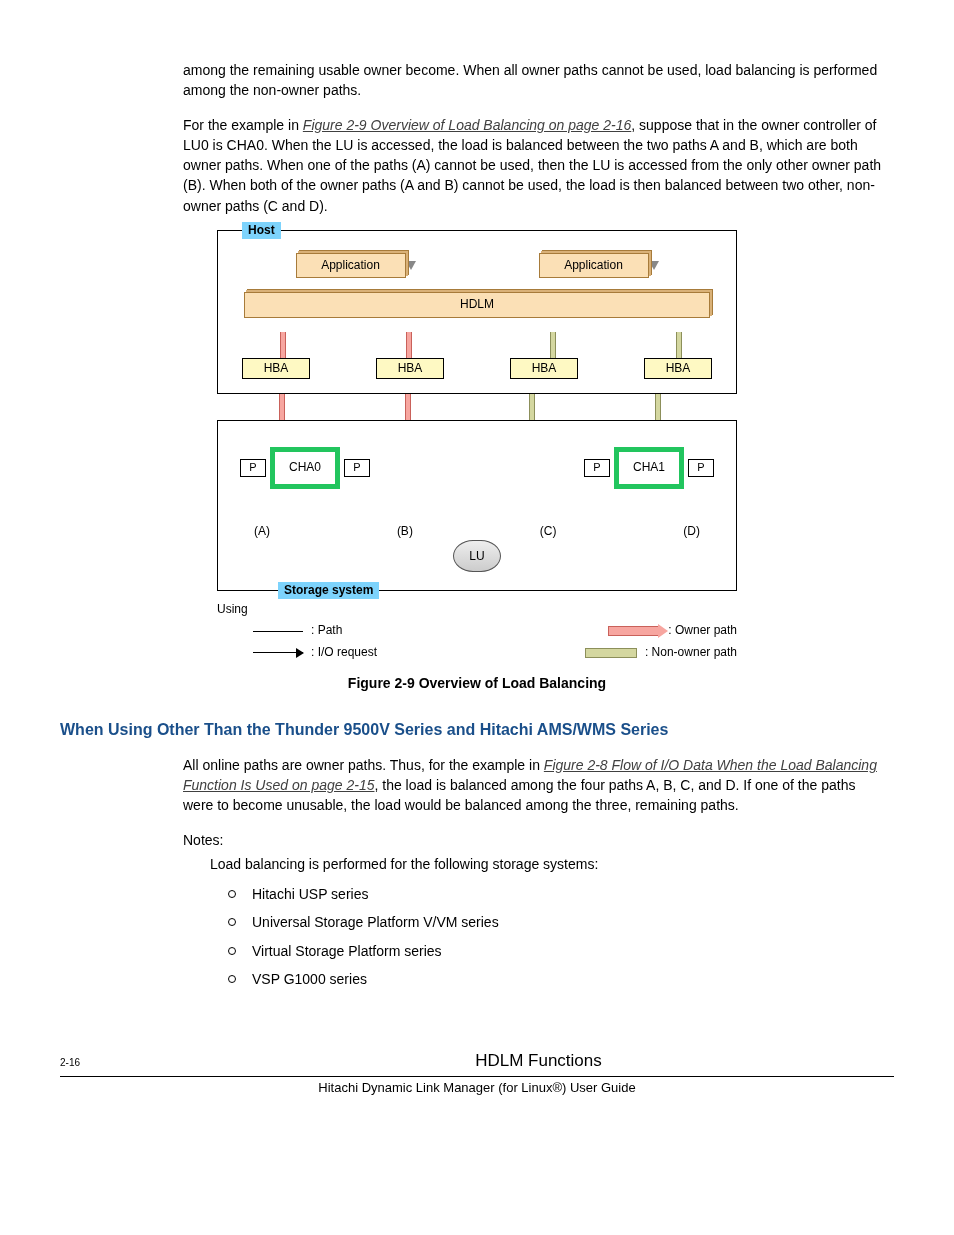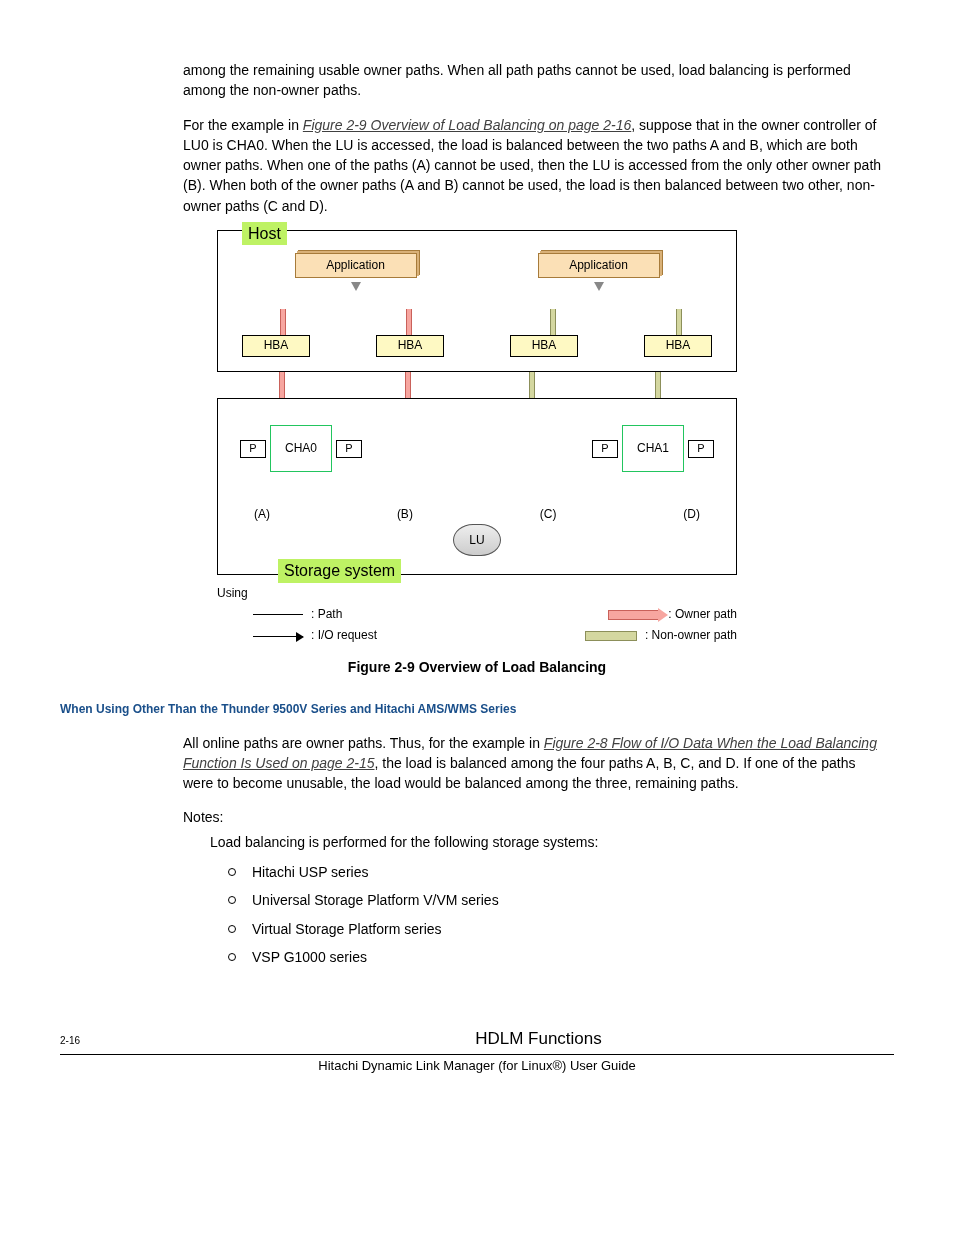--- a/index.html
+++ b/index.html
@@ -30,21 +30,21 @@
     text-align: center;
   }
   .figure-caption {
     font-weight: bold;
     text-align: center;
     margin: 12px 0 24px 0;
     font-size: 14px;
   }
   h2.section {
     color: #1a4f8a;
-    font-size: 12px;
+    font-size: 16px;
     font-weight: bold;
     margin: 18px 0 14px 0;
   }
   .notes-label {
     margin-left: 123px;
     margin-bottom: 4px;
   }
   .notes-body {
     margin-left: 150px;
     margin-bottom: 10px;
@@ -105,23 +105,24 @@
   .host-frame, .storage-frame {
     border: 1px solid #000;
     position: relative;
     padding: 22px 16px 14px 16px;
     margin-bottom: 0;
   }
   .frame-label {
     position: absolute;
     top: -9px;
     left: 24px;
-    background: #bef264;
+    background: #7dd3fc;
     padding: 0 6px;
-    font-size: 16px;
+    font-size: 12px;
+    font-weight: bold;
   }
   .box3d {
     position: relative;
     background: #fbe0b6;
     border: 1px solid #a77b3a;
     text-align: center;
     padding: 3px 0;
     box-shadow: 2px -2px 0 #d9b178, 3px -3px 0 #a77b3a;
   }
   .app-row {
@@ -146,21 +147,21 @@
   .hba-row .flatbox { width: 66px; }
   .arrow-down {
     width: 0; height: 0;
     border-left: 5px solid transparent;
     border-right: 5px solid transparent;
     border-top: 9px solid #888;
     margin: 4px auto;
   }
   .arrow-col {
     display: flex;
-    flex-direction: column;
+    flex-direction: row;
     align-items: center;
     width: 120px;
   }
   .lines-gap {
     height: 26px;
     position: relative;
     margin: 0 20px;
   }
   .vline { position:absolute; top:0; bottom:0; width:4px; }
   .vline.pink { background:#f7a6a0; border-left:1px solid #c9615a; border-right:1px solid #c9615a; }
@@ -169,21 +170,21 @@
     padding-top: 26px;
     padding-bottom: 18px;
   }
   .port-row {
     display:flex;
     justify-content:space-between;
     align-items:center;
     margin:0 6px 8px 6px;
   }
   .pbox { border:1px solid #000; width:20px; text-align:center; font-size:11px; padding:0 2px; background:#fff; }
-  .cha { border:1px solid #22c55e; padding:14px 14px; font-size:12px; background:#fff; }
+  .cha { border:5px solid #22c55e; padding:7px 14px; font-size:12px; background:#fff; }
   .port-group { display:flex; align-items:center; gap:4px; }
   .path-labels {
     display:flex;
     justify-content:space-between;
     margin: 34px 20px 6px 20px;
     font-size:12px;
   }
   .lu {
     width:46px; height:30px;
     border:1px solid #555;
@@ -213,41 +214,44 @@
   }
   .seg-pink { width:50px; height:8px; background:#f7a6a0; border:1px solid #c9615a; margin-right:8px; position:relative;}
   .seg-pink::after{content:"";position:absolute;right:-9px;top:-3px;border-left:10px solid #f7a6a0;border-top:7px solid transparent;border-bottom:7px solid transparent;}
   .seg-olive { width:50px; height:8px; background:#d4d7a0; border:1px solid #8c8f5a; margin-right:8px; }
   .legend-title { font-size:12px; margin-left:0; }
 </style>
 </head>
 <body>
 
 <div class="body-text">
-  <div class="para">among the remaining usable owner paths. When all path paths cannot be used, load balancing is performed among the non-owner paths.</div>
+  <div class="para">among the remaining usable owner become. When all owner paths cannot be used, load balancing is performed among the non-owner paths.</div>
 
   <div class="para">
     <span>For the example in </span><a href="#" class="xref">Figure 2-9 Overview of Load Balancing on page 2-16</a><span>, suppose that in the owner controller of LU0 is CHA0. When the LU is accessed, the load is balanced between the two paths A and B, which are both owner paths. When one of the paths (A) cannot be used, then the LU is accessed from the only other owner path (B). When both of the owner paths (A and B) cannot be used, the load is then balanced between two other, non-owner paths (C and D).</span>
   </div>
 </div>
 
 <div class="figure-wrap">
   <div class="diagram">
 
     <div class="host-frame">
       <span class="frame-label">Host</span>
       <div class="app-row">
         <div class="arrow-col">
           <div class="box3d">Application</div>
           <div class="arrow-down"></div>
         </div>
         <div class="arrow-col">
           <div class="box3d">Application</div>
           <div class="arrow-down"></div>
         </div>
+      </div>
+      <div class="hdlm-row">
+        <div class="box3d">HDLM</div>
       </div>
       <div class="lines-gap">
         <div class="vline pink" style="left:26px"></div>
         <div class="vline pink" style="left:152px"></div>
         <div class="vline olive" style="left:296px"></div>
         <div class="vline olive" style="left:422px"></div>
       </div>
       <div class="hba-row">
         <div class="flatbox">HBA</div>
         <div class="flatbox">HBA</div>

